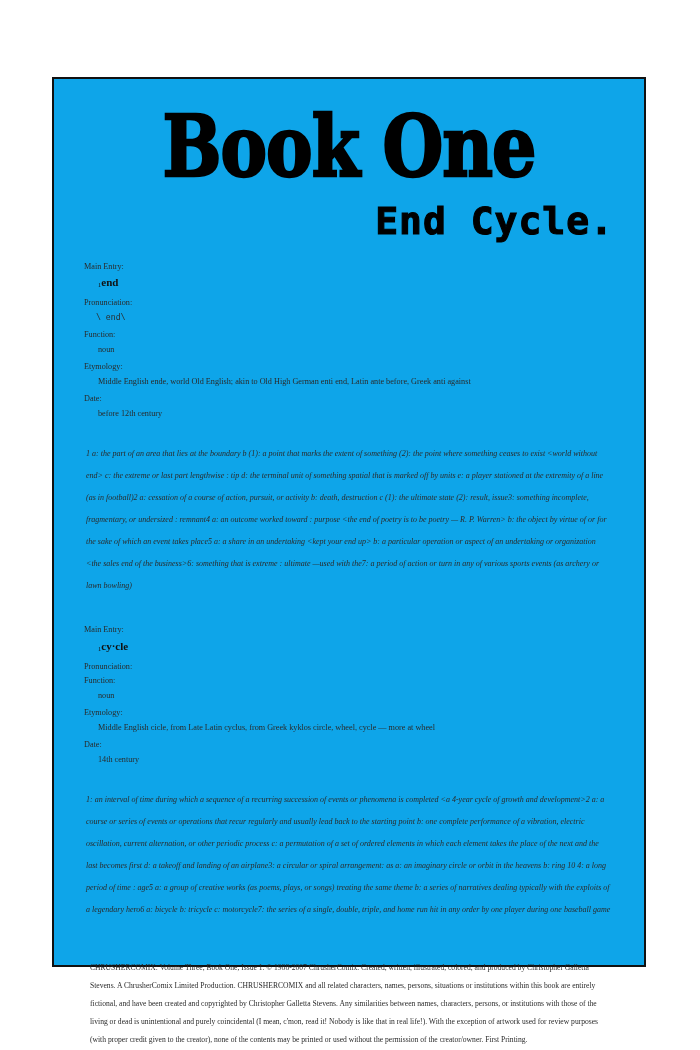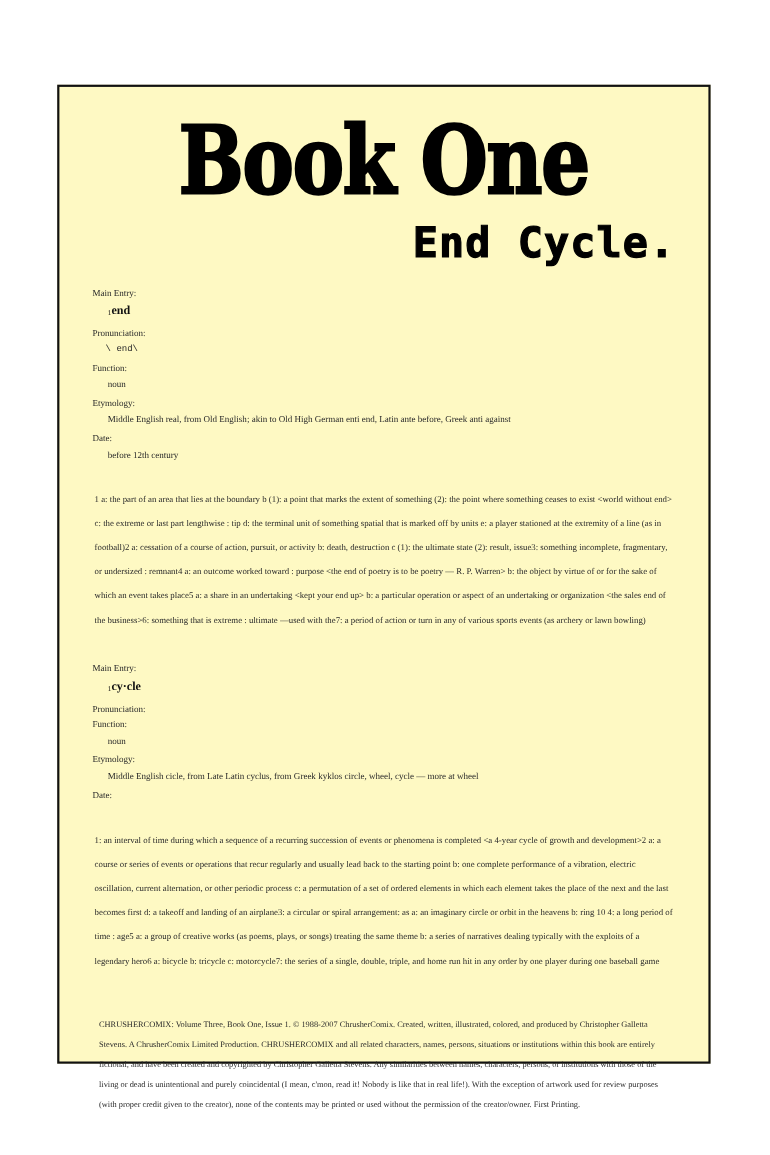--- a/index.html
+++ b/index.html
@@ -17,21 +17,21 @@
   }
 
   
   .page-frame {
     position: absolute;
     left: 52px;
     top: 77px;
     width: 594px;
     height: 890px;
     border: 2.5px solid #111111;
-    background: #fef9c3;
+    background: #0ea5e9;
     box-sizing: border-box;
   }
 
   .page-inner {
     position: absolute;
     left: 0;
     top: 0;
     right: 0;
     bottom: 0;
     padding: 0 30px;
@@ -106,20 +106,21 @@
     font-family: Liberation Mono, monospace;
   }
 
   .definition {
     font-size: 8px;
     line-height: 22px;
     color: #2a2a2a;
     text-align: left;
     margin: 22px 0 0 0;
     padding: 0 2px 0 2px;
+    font-style: italic;
   }
 
   .entry-2 {
     margin-top: 26px;
   }
 
   .colophon {
     font-size: 7.6px;
     line-height: 18px;
     color: #2a2a2a;
@@ -145,41 +146,42 @@
         <p class="field-label">Main Entry:</p>
         <p class="headword"><span class="hw-num">1</span><span>end</span></p>
 
         <p class="field-label">Pronunciation:</p>
         <p class="pron">\ end\</p>
 
         <p class="field-label">Function:</p>
         <p class="field-value">noun</p>
 
         <p class="field-label">Etymology:</p>
-        <p class="field-value">Middle English real, from Old English; akin to Old High German enti end, Latin ante before, Greek anti against</p>
+        <p class="field-value">Middle English ende, world Old English; akin to Old High German enti end, Latin ante before, Greek anti against</p>
 
         <p class="field-label">Date:</p>
         <p class="field-value">before 12th century</p>
 
         <p class="definition">1 a: the part of an area that lies at the boundary b (1): a point that marks the extent of something (2): the point where something ceases to exist &lt;world without end&gt; c: the extreme or last part lengthwise : tip d: the terminal unit of something spatial that is marked off by units e: a player stationed at the extremity of a line (as in football)2 a: cessation of a course of action, pursuit, or activity b: death, destruction c (1): the ultimate state (2): result, issue3: something incomplete, fragmentary, or undersized : remnant4 a: an outcome worked toward : purpose &lt;the end of poetry is to be poetry — R. P. Warren&gt; b: the object by virtue of or for the sake of which an event takes place5 a: a share in an undertaking &lt;kept your end up&gt; b: a particular operation or aspect of an undertaking or organization &lt;the sales end of the business&gt;6: something that is extreme : ultimate —used with the7: a period of action or turn in any of various sports events (as archery or lawn bowling)</p>
       </div>
 
       <div class="entry entry-2">
         <p class="field-label">Main Entry:</p>
         <p class="headword"><span class="hw-num">1</span><span>cy·cle</span></p>
 
         <p class="field-label">Pronunciation:</p>
 
         <p class="field-label">Function:</p>
         <p class="field-value">noun</p>
 
         <p class="field-label">Etymology:</p>
         <p class="field-value">Middle English cicle, from Late Latin cyclus, from Greek kyklos circle, wheel, cycle — more at wheel</p>
 
         <p class="field-label">Date:</p>
+        <p class="field-value">14th century</p>
 
         <p class="definition">1: an interval of time during which a sequence of a recurring succession of events or phenomena is completed &lt;a 4-year cycle of growth and development&gt;2 a: a course or series of events or operations that recur regularly and usually lead back to the starting point b: one complete performance of a vibration, electric oscillation, current alternation, or other periodic process c: a permutation of a set of ordered elements in which each element takes the place of the next and the last becomes first d: a takeoff and landing of an airplane3: a circular or spiral arrangement: as a: an imaginary circle or orbit in the heavens b: ring 10 4: a long period of time : age5 a: a group of creative works (as poems, plays, or songs) treating the same theme b: a series of narratives dealing typically with the exploits of a legendary hero6 a: bicycle b: tricycle c: motorcycle7: the series of a single, double, triple, and home run hit in any order by one player during one baseball game</p>
       </div>
 
     </div>
 
     <p class="colophon">CHRUSHERCOMIX: Volume Three, Book One, Issue 1. © 1988-2007 ChrusherComix. Created, written, illustrated, colored, and produced by Christopher Galletta Stevens. A ChrusherComix Limited Production. CHRUSHERCOMIX and all related characters, names, persons, situations or institutions within this book are entirely fictional, and have been created and copyrighted by Christopher Galletta Stevens. Any similarities between names, characters, persons, or institutions with those of the living or dead is unintentional and purely coincidental (I mean, c'mon, read it! Nobody is like that in real life!). With the exception of artwork used for review purposes (with proper credit given to the creator), none of the contents may be printed or used without the permission of the creator/owner. First Printing.</p>
 
   </div>
 </div>

